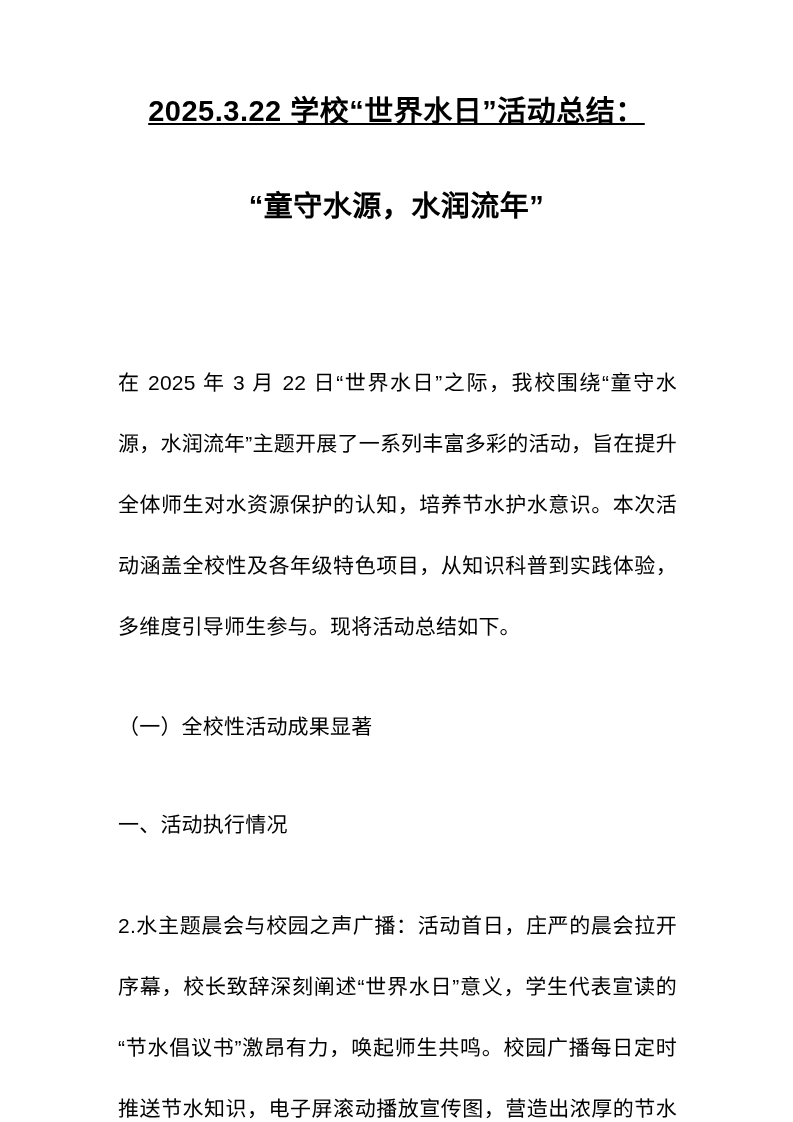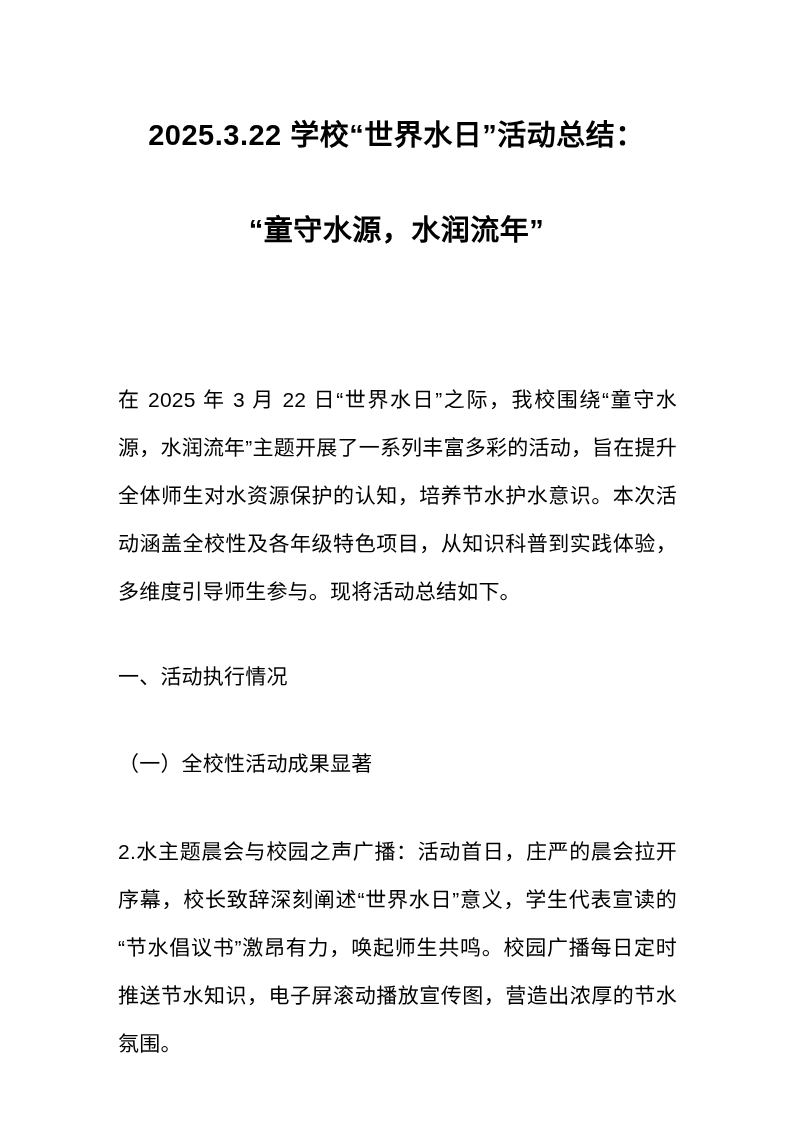--- a/index.html
+++ b/index.html
@@ -19,32 +19,33 @@
   }
   .doc-title {
     margin: 0;
     text-align: center;
     font-size: 29px;
     font-weight: 700;
     line-height: 35px;
     letter-spacing: 0.5px;
   }
   .doc-title.first {
-    padding-top: 118px;
+    padding-top: 94px;
+    text-decoration: underline;
   }
   .doc-title.second {
     margin-top: 60px;
   }
   .content {
     padding: 0 116px 0 118px;
   }
   .para {
     margin: 0;
     font-size: 21px;
-    line-height: 48px;
+    line-height: 61px;
     text-align: justify;
     letter-spacing: 0.2px;
   }
   .para.intro {
     margin-top: 128px;
   }
   .para.heading-1 {
     margin-top: 37px;
     text-align: left;
   }
@@ -58,17 +59,17 @@
 </style>
 </head>
 <body>
 
 <div class="page">
   <h1 class="doc-title first">2025.3.22 学校“世界水日”活动总结：</h1>
   <h1 class="doc-title second">“童守水源，水润流年”</h1>
 
   <div class="content">
     <p class="para intro">在 2025 年 3 月 22 日“世界水日”之际，我校围绕“童守水源，水润流年”主题开展了一系列丰富多彩的活动，旨在提升全体师生对水资源保护的认知，培养节水护水意识。本次活动涵盖全校性及各年级特色项目，从知识科普到实践体验，多维度引导师生参与。现将活动总结如下。</p>
+    <p class="para heading-2">（一）全校性活动成果显著</p>
     <p class="para heading-1">一、活动执行情况</p>
-    <p class="para heading-2">（一）全校性活动成果显著</p>
     <p class="para detail">2.水主题晨会与校园之声广播：活动首日，庄严的晨会拉开序幕，校长致辞深刻阐述“世界水日”意义，学生代表宣读的“节水倡议书”激昂有力，唤起师生共鸣。校园广播每日定时推送节水知识，电子屏滚动播放宣传图，营造出浓厚的节水氛围。</p>
   </div>
 </div>
 
 </body></html>

